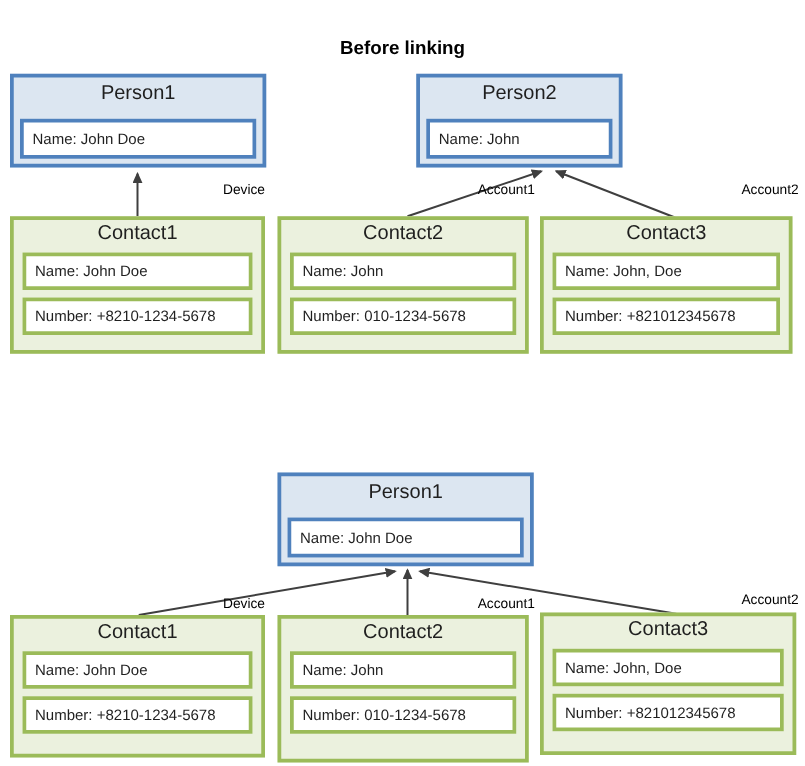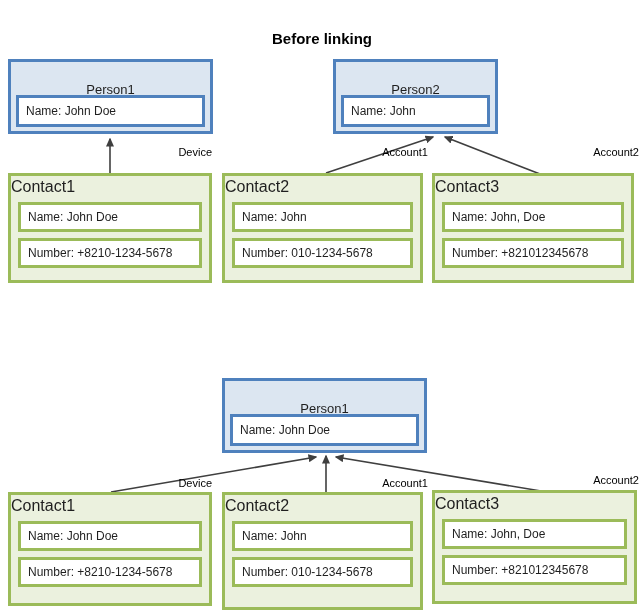--- a/index.html
+++ b/index.html
@@ -19,31 +19,31 @@
   .arrows line{stroke:var(--arrow);stroke-width:1.6px;}
   .arrows marker path{fill:var(--arrow);}
   .section-title{
     position:absolute;left:0;width:644px;text-align:center;
     font-size:15px;font-weight:bold;color:#000;
   }
   .person{
     position:absolute;background:var(--person_fill);
     border:3px solid var(--person_border);box-sizing:border-box;
   }
-  .ptitle{margin-top:20px;text-align:center;font-size:13px;color:var(--text);}
+  .ptitle{margin-top:4px;text-align:center;font-size:16px;color:var(--text);}
   .pfield{
     position:absolute;left:5px;right:5px;bottom:4px;height:32px;
     background:#fff;border:3px solid var(--person_border);box-sizing:border-box;
     font-size:12px;line-height:26px;padding-left:7px;white-space:nowrap;overflow:hidden;
   }
   .contact{
     position:absolute;background:var(--contact_fill);
     border:3px solid var(--contact_border);box-sizing:border-box;
   }
-  .ctitle{margin-top:2px;font-size:16px;color:var(--text);}
+  .ctitle{margin-top:2px;text-align:center;font-size:16px;color:var(--text);}
   .cfield{
     margin:6px 7px 0 7px;height:30px;
     background:#fff;border:3px solid var(--contact_border);box-sizing:border-box;
     font-size:12px;line-height:24px;padding-left:7px;white-space:nowrap;overflow:hidden;
   }
   .src-label{
     position:absolute;font-size:11px;color:#000;text-align:right;
   }
 </style>
 </head>

